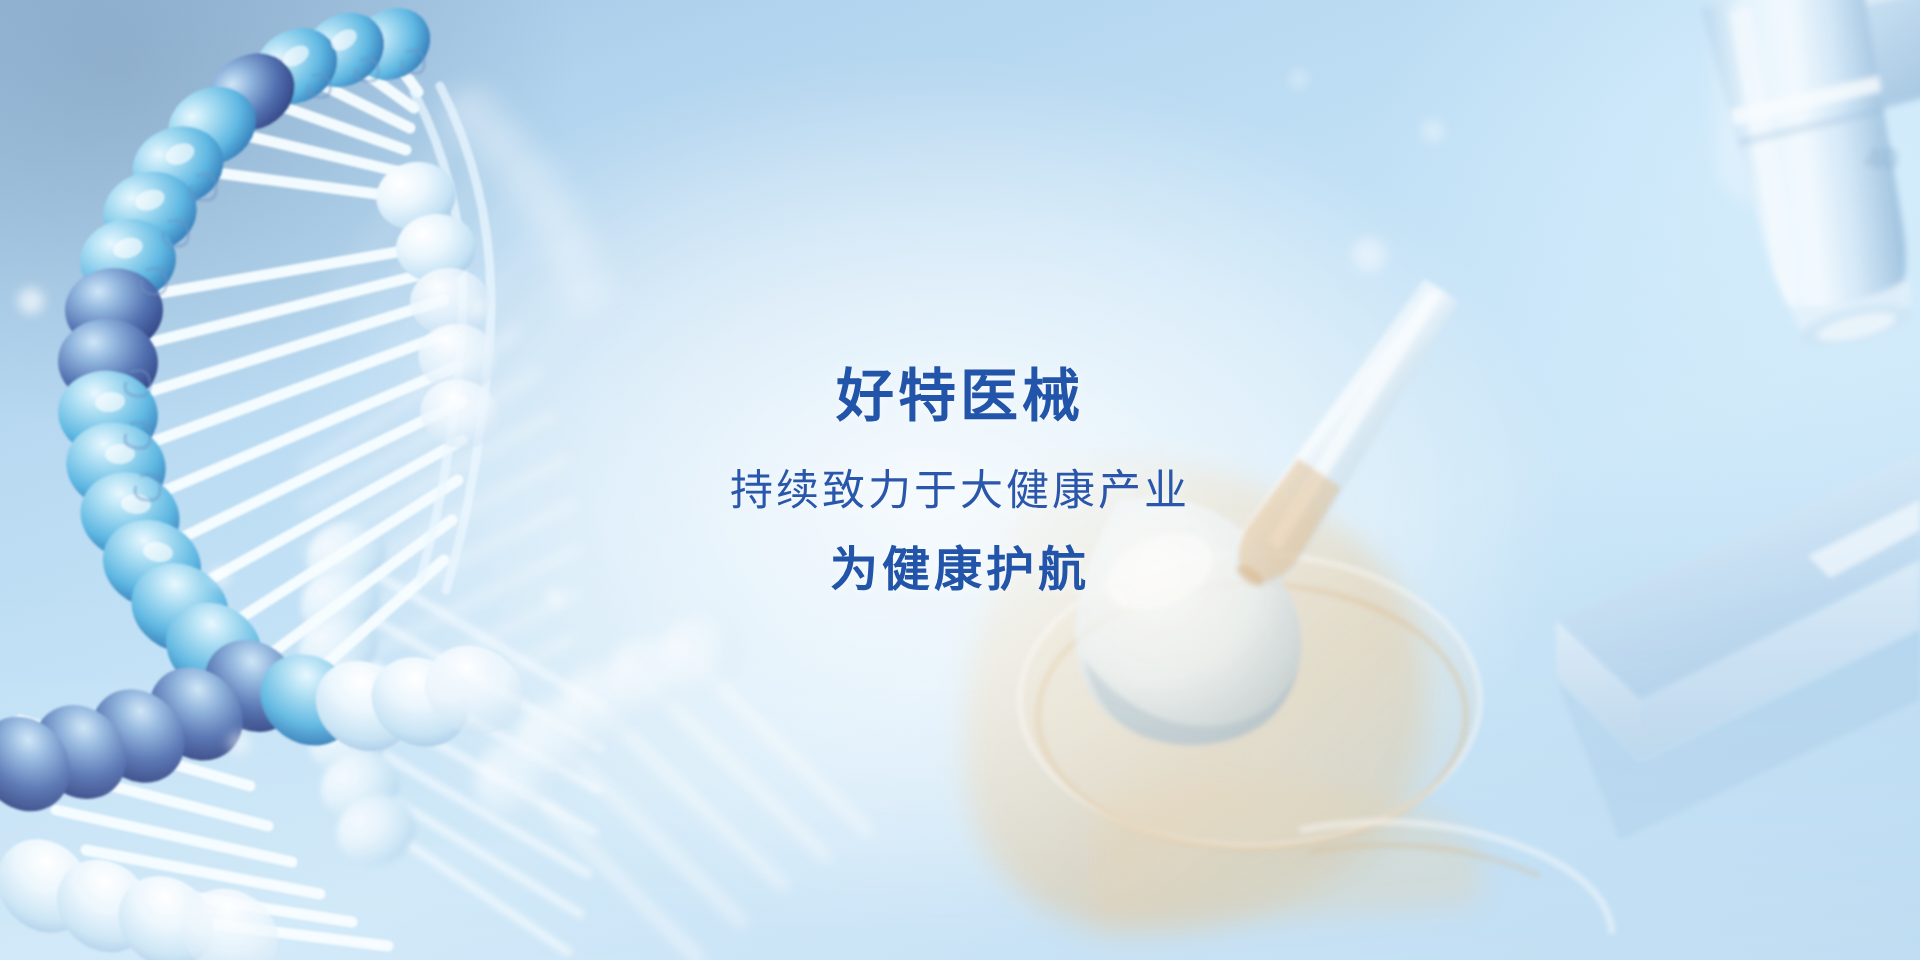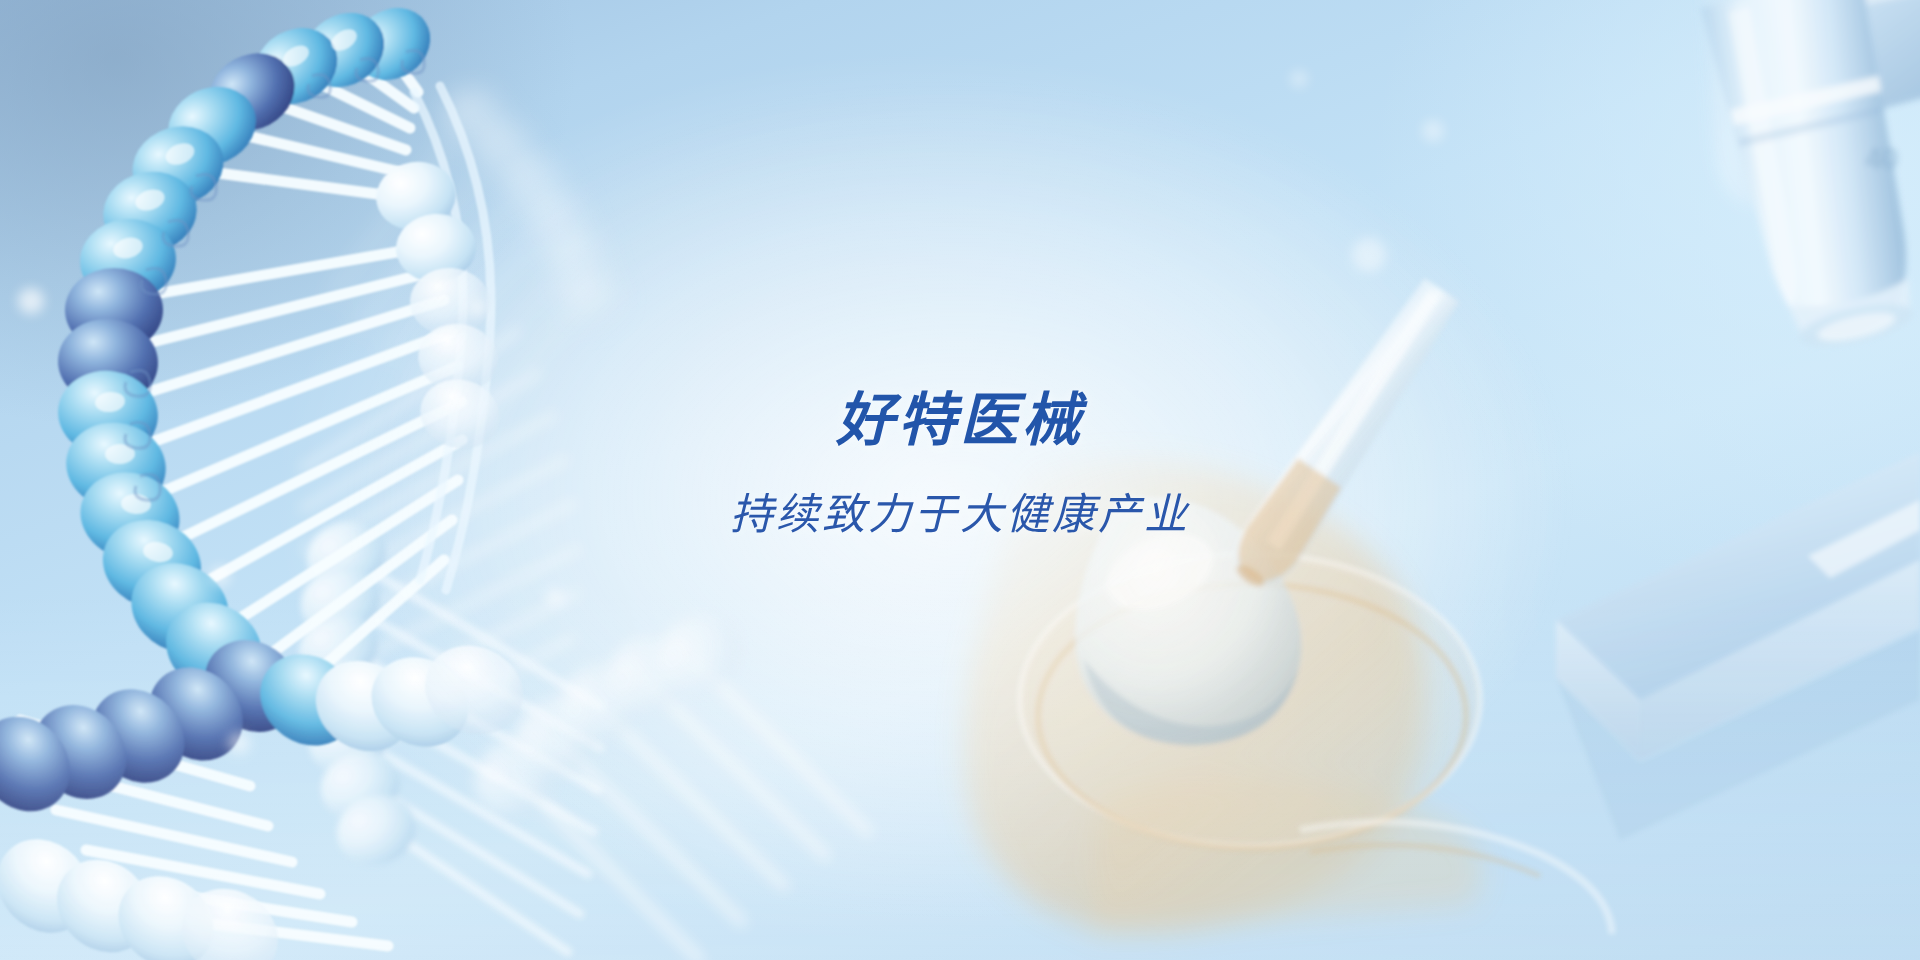--- a/index.html
+++ b/index.html
@@ -23,21 +23,21 @@
   
   .layer{position:absolute;top:0;left:0;width:1920px;height:960px;}
   .layer>svg{display:block;width:1920px;height:960px;}
 
   
   #text-block{
     position:absolute;left:0;top:0;width:1920px;height:960px;
     display:flex;flex-direction:column;align-items:center;justify-content:center;
     z-index:40;pointer-events:none;
   }
-  #text-block>*{pointer-events:auto;font-style:italic;}
+  #text-block>*{pointer-events:auto;}
 
   .headline{
     font-size:58px;font-weight:bold;letter-spacing:4px;
     color:#2255aa;line-height:1;margin:0 0 44px 0;
     text-shadow:0 1px 10px rgba(255,255,255,.58);
   }
   .subline{
     font-size:43px;font-weight:normal;letter-spacing:3px;
     color:#2a57ab;line-height:1;margin:0 0 34px 0;
     text-shadow:0 1px 10px rgba(255,255,255,.58);
@@ -449,15 +449,16 @@
     <span class="bokeh" style="left:1422px;top:120px; width:22px; height:22px; opacity:.48;"></span>
     <span class="bokeh" style="left:1290px;top:70px;  width:18px; height:18px; opacity:.44;"></span>
     <span class="bokeh" style="left:388px; top:170px; width:14px; height:14px; opacity:.70;"></span>
   </div>
 
   <div class="layer" id="haze"></div>
 
   <div id="text-block">
     <h1 class="headline">好特医械</h1>
     <p class="subline">持续致力于大健康产业</p>
+    <p class="tagline">为健康护航</p>
   </div>
 
 </div>
 
 </body></html>

